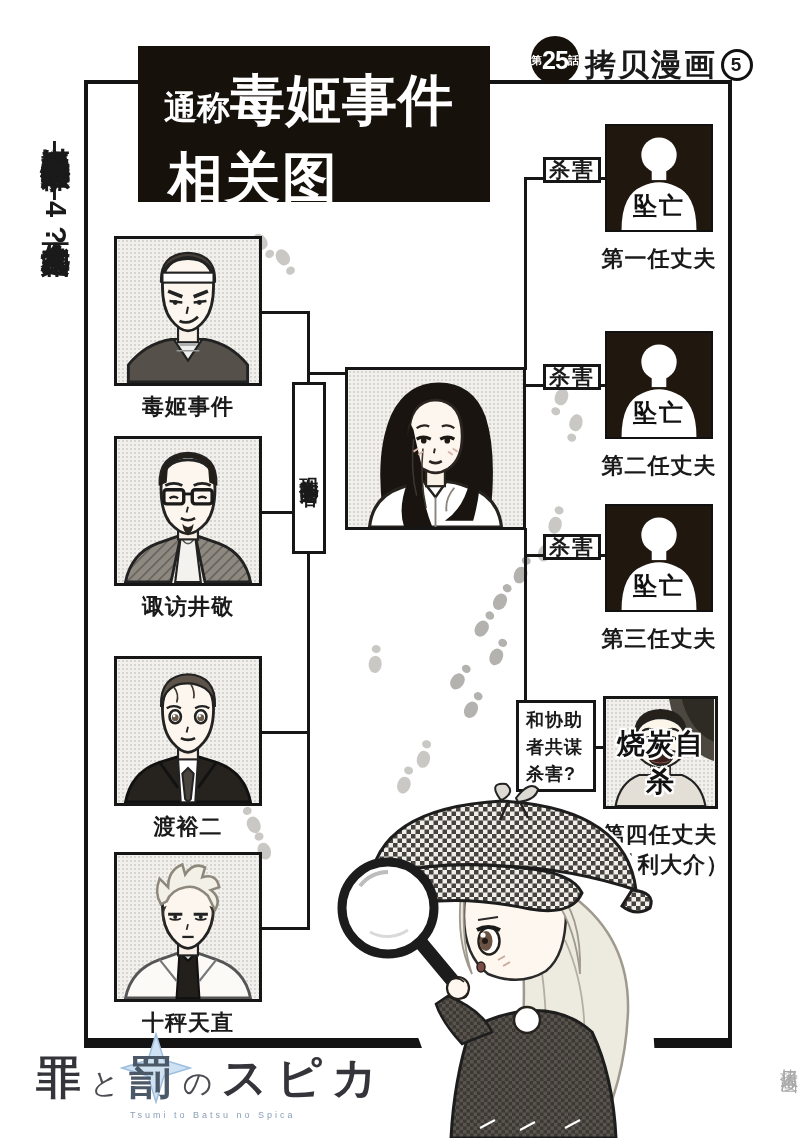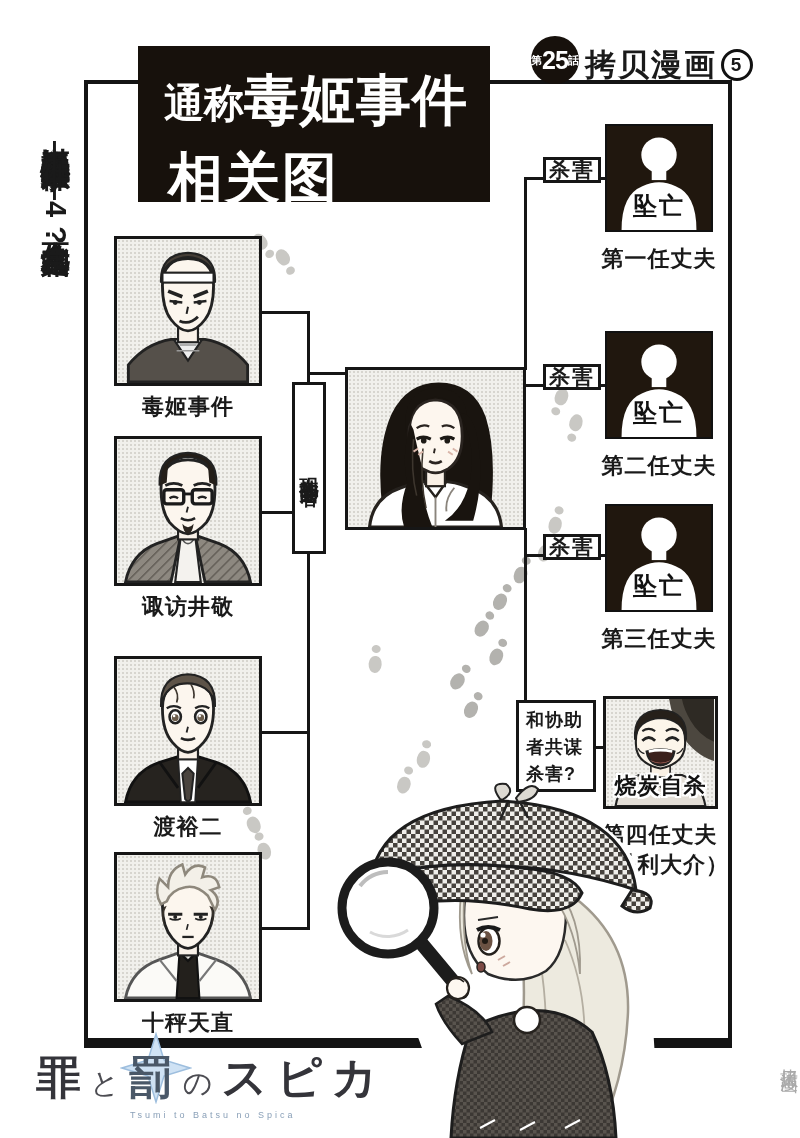--- a/index.html
+++ b/index.html
@@ -13,21 +13,21 @@
 
   
   #tagline{left:30px;top:124px;height:886px;width:52px;writing-mode:vertical-rl;
            font-size:29px;font-weight:700;letter-spacing:1px;line-height:52px;z-index:2;}
 
   
   #title-box{left:138px;top:46px;width:352px;height:156px;background:#17110c;color:#fff;
              z-index:4;padding:18px 0 0 26px;box-sizing:border-box;
              font-family:"Liberation Serif","DejaVu Serif",serif;}
   #title-line1{display:flex;align-items:flex-end;}
-  #title-small{font-size:40px;font-weight:700;margin-bottom:7px;}
+  #title-small{font-size:33px;font-weight:700;margin-bottom:7px;}
   #title-big{font-size:55px;font-weight:800;letter-spacing:1px;}
   #title-line2{font-size:55px;font-weight:800;letter-spacing:2px;margin-top:4px;padding-left:4px;}
 
   
   #badge{left:531px;top:36px;width:48px;height:48px;background:#17110c;border-radius:50%;
          color:#fff;display:flex;align-items:center;justify-content:center;z-index:4;}
   #badge .sm{font-size:11px;font-weight:700;}
   #badge .num{font-size:25px;font-weight:800;letter-spacing:-1px;text-align:right;}
   #chapter-title{left:585px;top:44px;font-size:31px;font-weight:800;letter-spacing:2px;z-index:4;
                  display:flex;align-items:center;}
@@ -68,21 +68,21 @@
   .status{position:absolute;width:100%;top:64px;text-align:center;font-size:24px;font-weight:700;
           color:#111;letter-spacing:2px;z-index:4;}
   .hname{left:559px;width:200px;}
   #hname0{top:244px;} #hname1{top:451px;} #hname2{top:624px;}
 
   
   #rel3{left:516px;top:700px;width:80px;height:92px;background:#fff;border:3px solid #161616;
         box-sizing:border-box;z-index:3;font-size:18px;font-weight:700;line-height:1.5;
         letter-spacing:1px;padding:4px 4px 0 7px;word-break:break-all;}
   #h3-card{left:603px;top:696px;width:115px;height:113px;}
-  #h3-status{position:absolute;left:0;bottom:5px;width:100%;text-align:center;font-size:22px;font-weight:800;
+  #h3-status{position:absolute;left:0;bottom:5px;width:100%;text-align:center;font-size:28px;font-weight:800;
      color:#111;letter-spacing:1px;z-index:4;
      text-shadow:-2px -2px 0 #fff,2px -2px 0 #fff,-2px 2px 0 #fff,2px 2px 0 #fff,0 -2px 0 #fff,0 2px 0 #fff,-2px 0 0 #fff,2px 0 0 #fff;}
   #hname3{left:560px;top:820px;width:200px;line-height:1.35;}
 
   
   .fp{position:absolute;width:15px;height:28px;z-index:0;}
   .fp::before{content:"";position:absolute;top:0;left:1px;width:13px;height:17px;
               border-radius:50% 50% 46% 46%;background:#c9c8c4;}
   .fp::after{content:"";position:absolute;bottom:0;left:3px;width:9px;height:8px;border-radius:50%;background:#c9c8c4;}
   .fp.dk::before,.fp.dk::after{background:#b3b2ae;}

